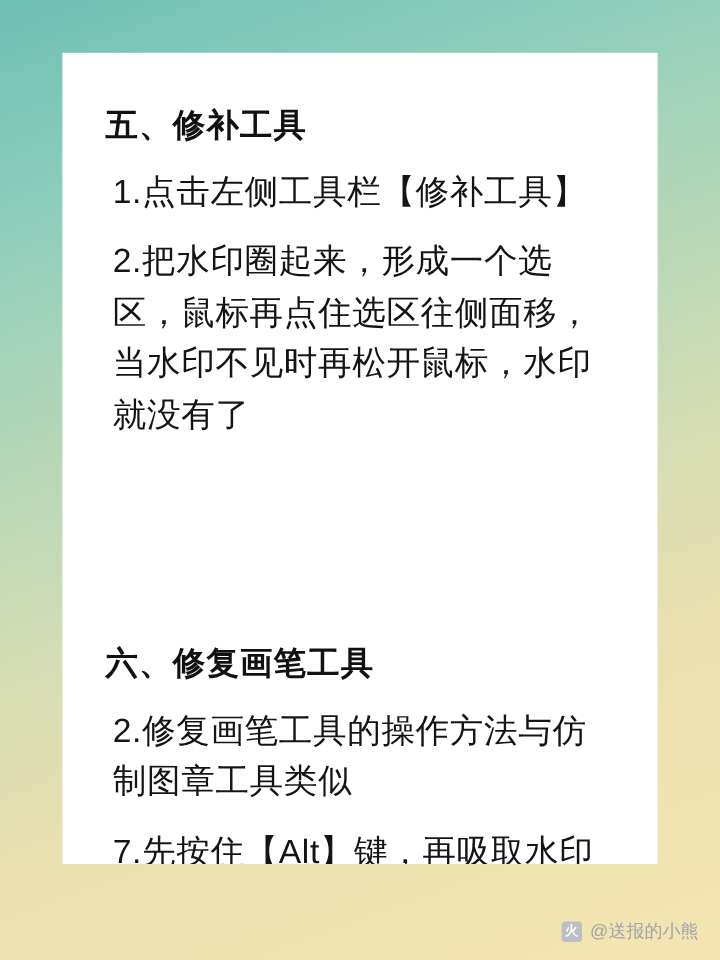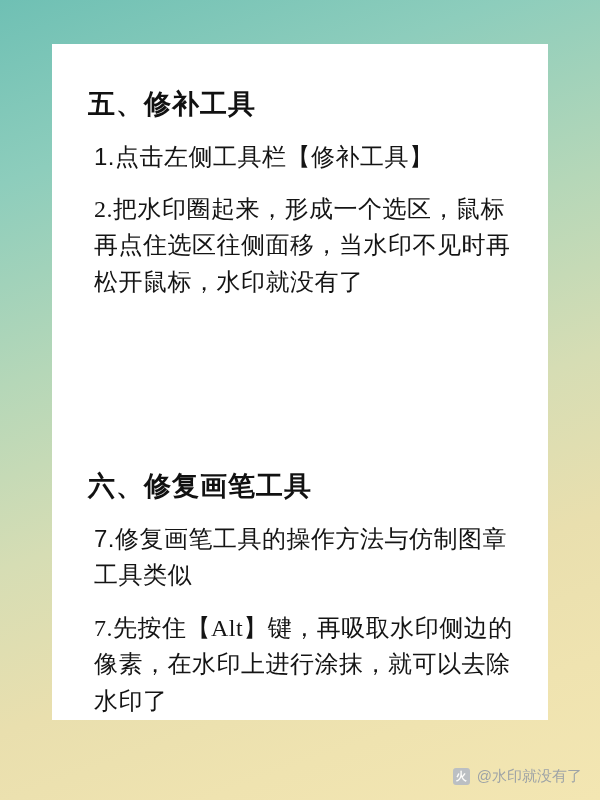--- a/index.html
+++ b/index.html
@@ -31,29 +31,28 @@
   }
   .section-title {
     font-weight: bold;
     font-size: 27px;
     color: #111111;
     letter-spacing: 1px;
     margin: 0 0 8px 2px;
     line-height: 1.5;
   }
   .para {
-    font-size: 24px;
+    font-size: 28px;
     color: #141414;
     line-height: 1.52;
     margin: 14px 0 0 8px;
     letter-spacing: 0.5px;
   }
   .para.tight {
     margin-top: 16px;
-    font-family: Liberation Serif, serif;
   }
   .block-gap {
     height: 150px;
   }
   .second-title {
     margin-top: 16px;
   }
   #watermark {
     position: absolute;
     right: 18px;
@@ -87,23 +86,23 @@
 
   <div id="card">
 
     <h1 class="section-title">五、修补工具</h1>
     <p class="para">1.点击左侧工具栏【修补工具】</p>
     <p class="para tight">2.把水印圈起来，形成一个选区，鼠标再点住选区往侧面移，当水印不见时再松开鼠标，水印就没有了</p>
 
     <div class="block-gap"></div>
 
     <h1 class="section-title second-title">六、修复画笔工具</h1>
-    <p class="para">7.修复画笔工具的操作方法与仿制图章工具类似</p>
+    <p class="para">2.修复画笔工具的操作方法与仿制图章工具类似</p>
     <p class="para tight">7.先按住【Alt】键，再吸取水印侧边的像素，在水印上进行涂抹，就可以去除水印了</p>
 
   </div>
 
   <div id="watermark">
     <span id="wm-logo">火</span>
-    <span id="wm-text">@水印就没有了</span>
+    <span id="wm-text">@送报的小熊</span>
   </div>
 
 </div>
 
 </body></html>

